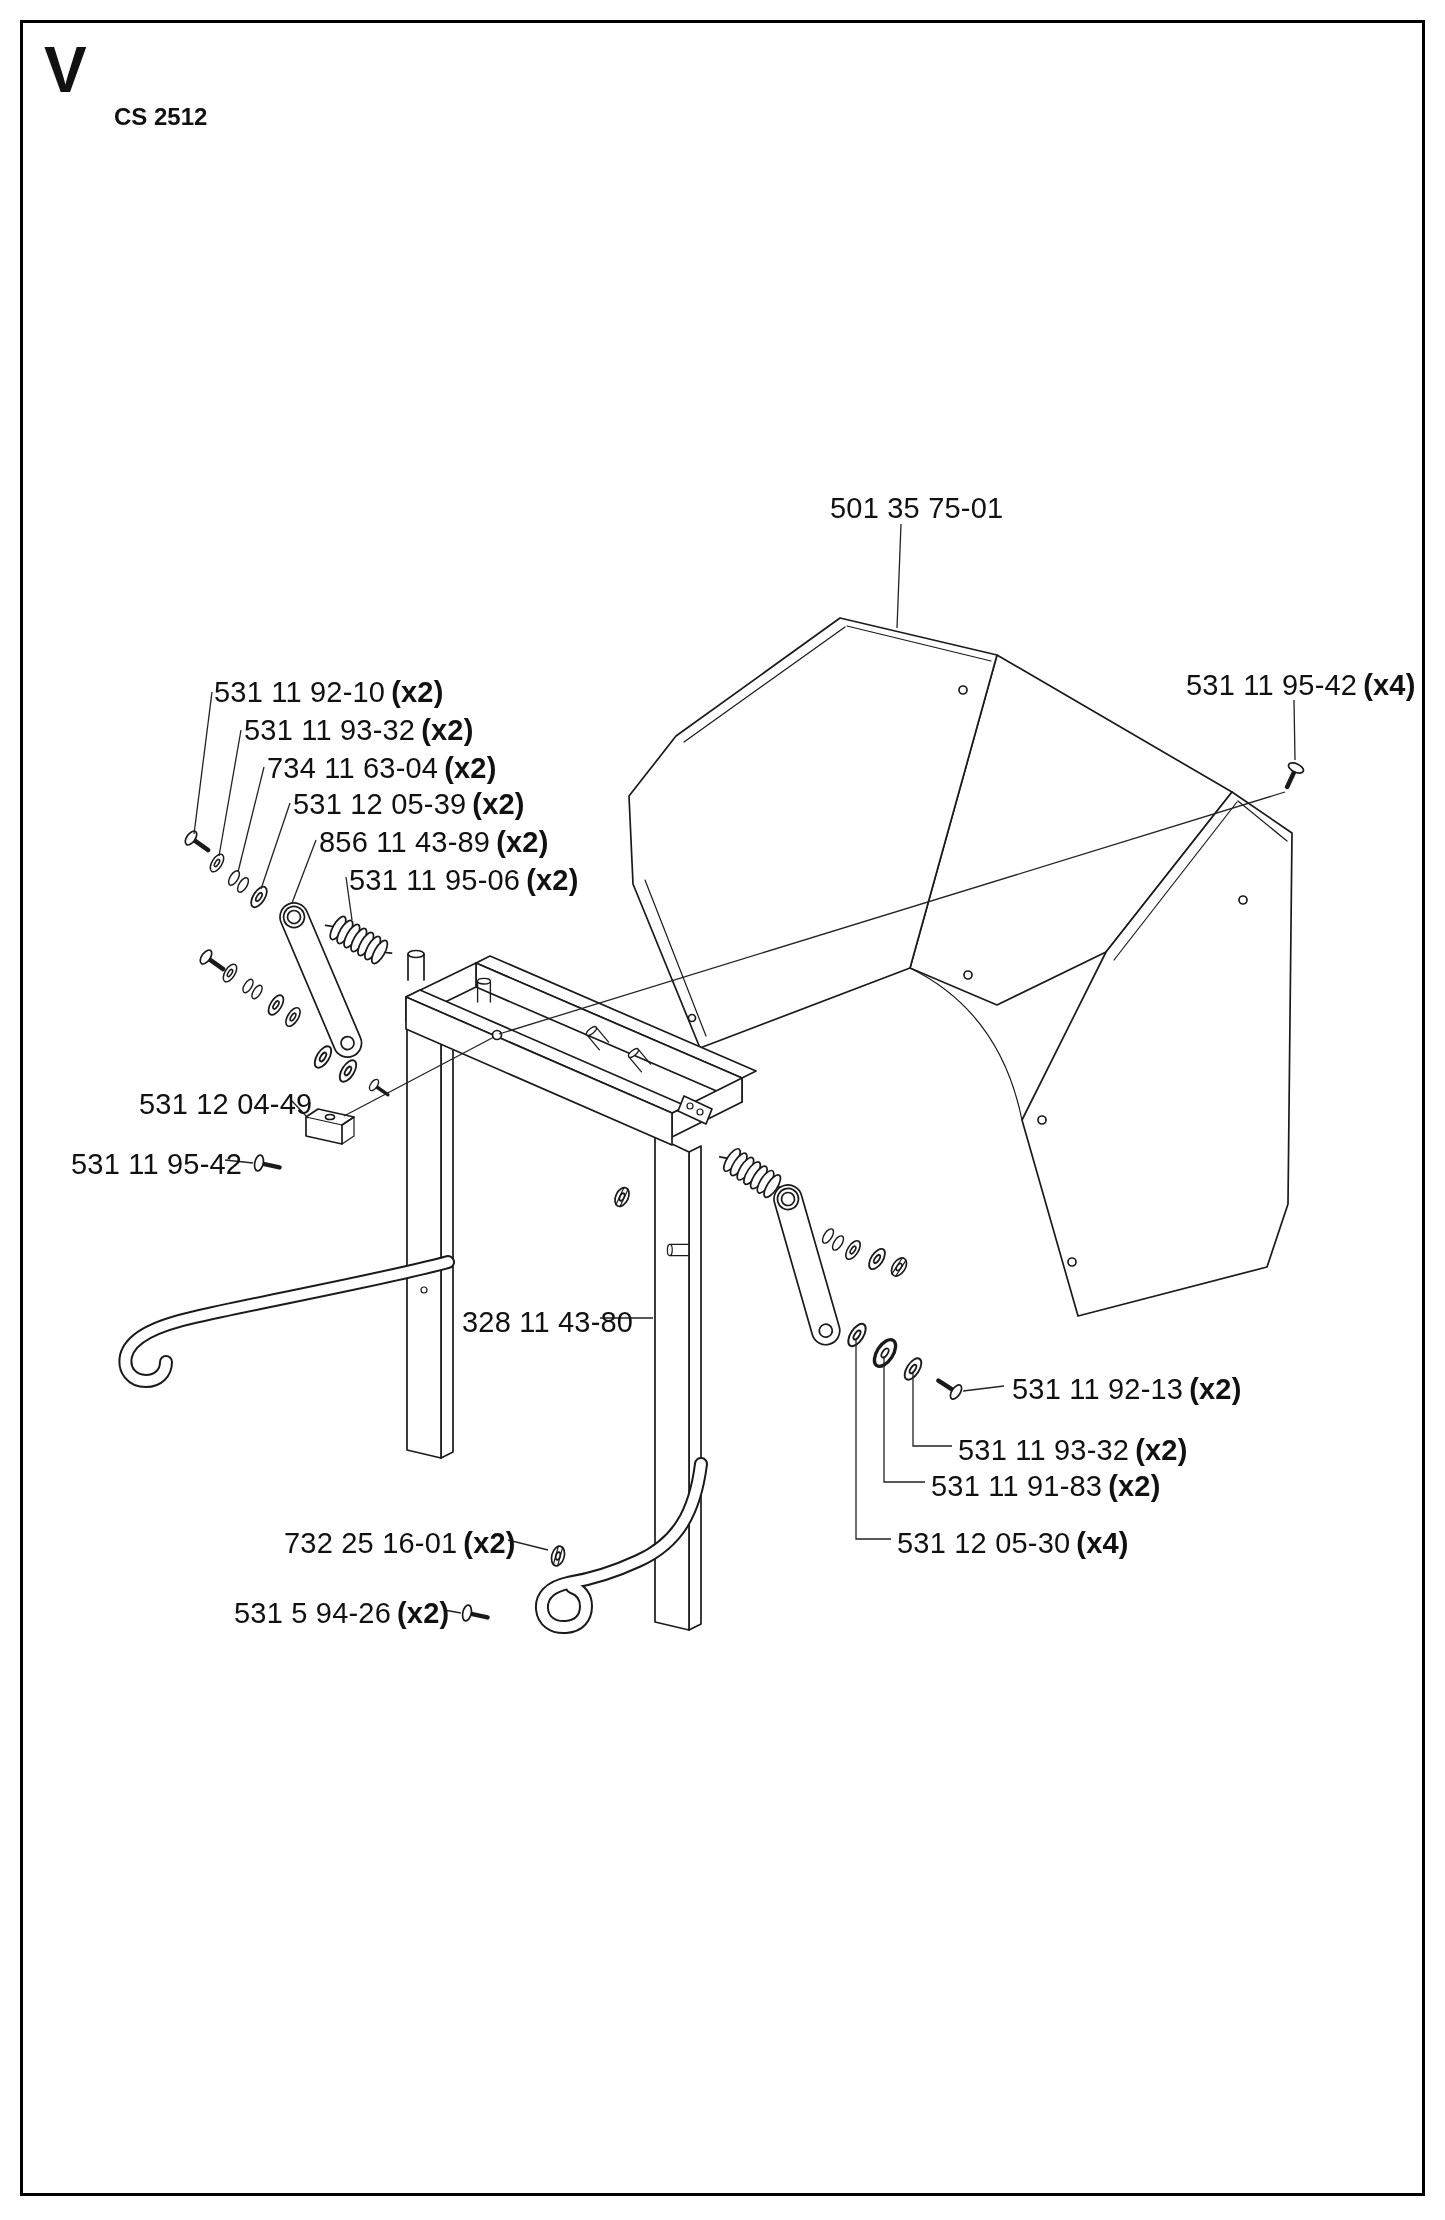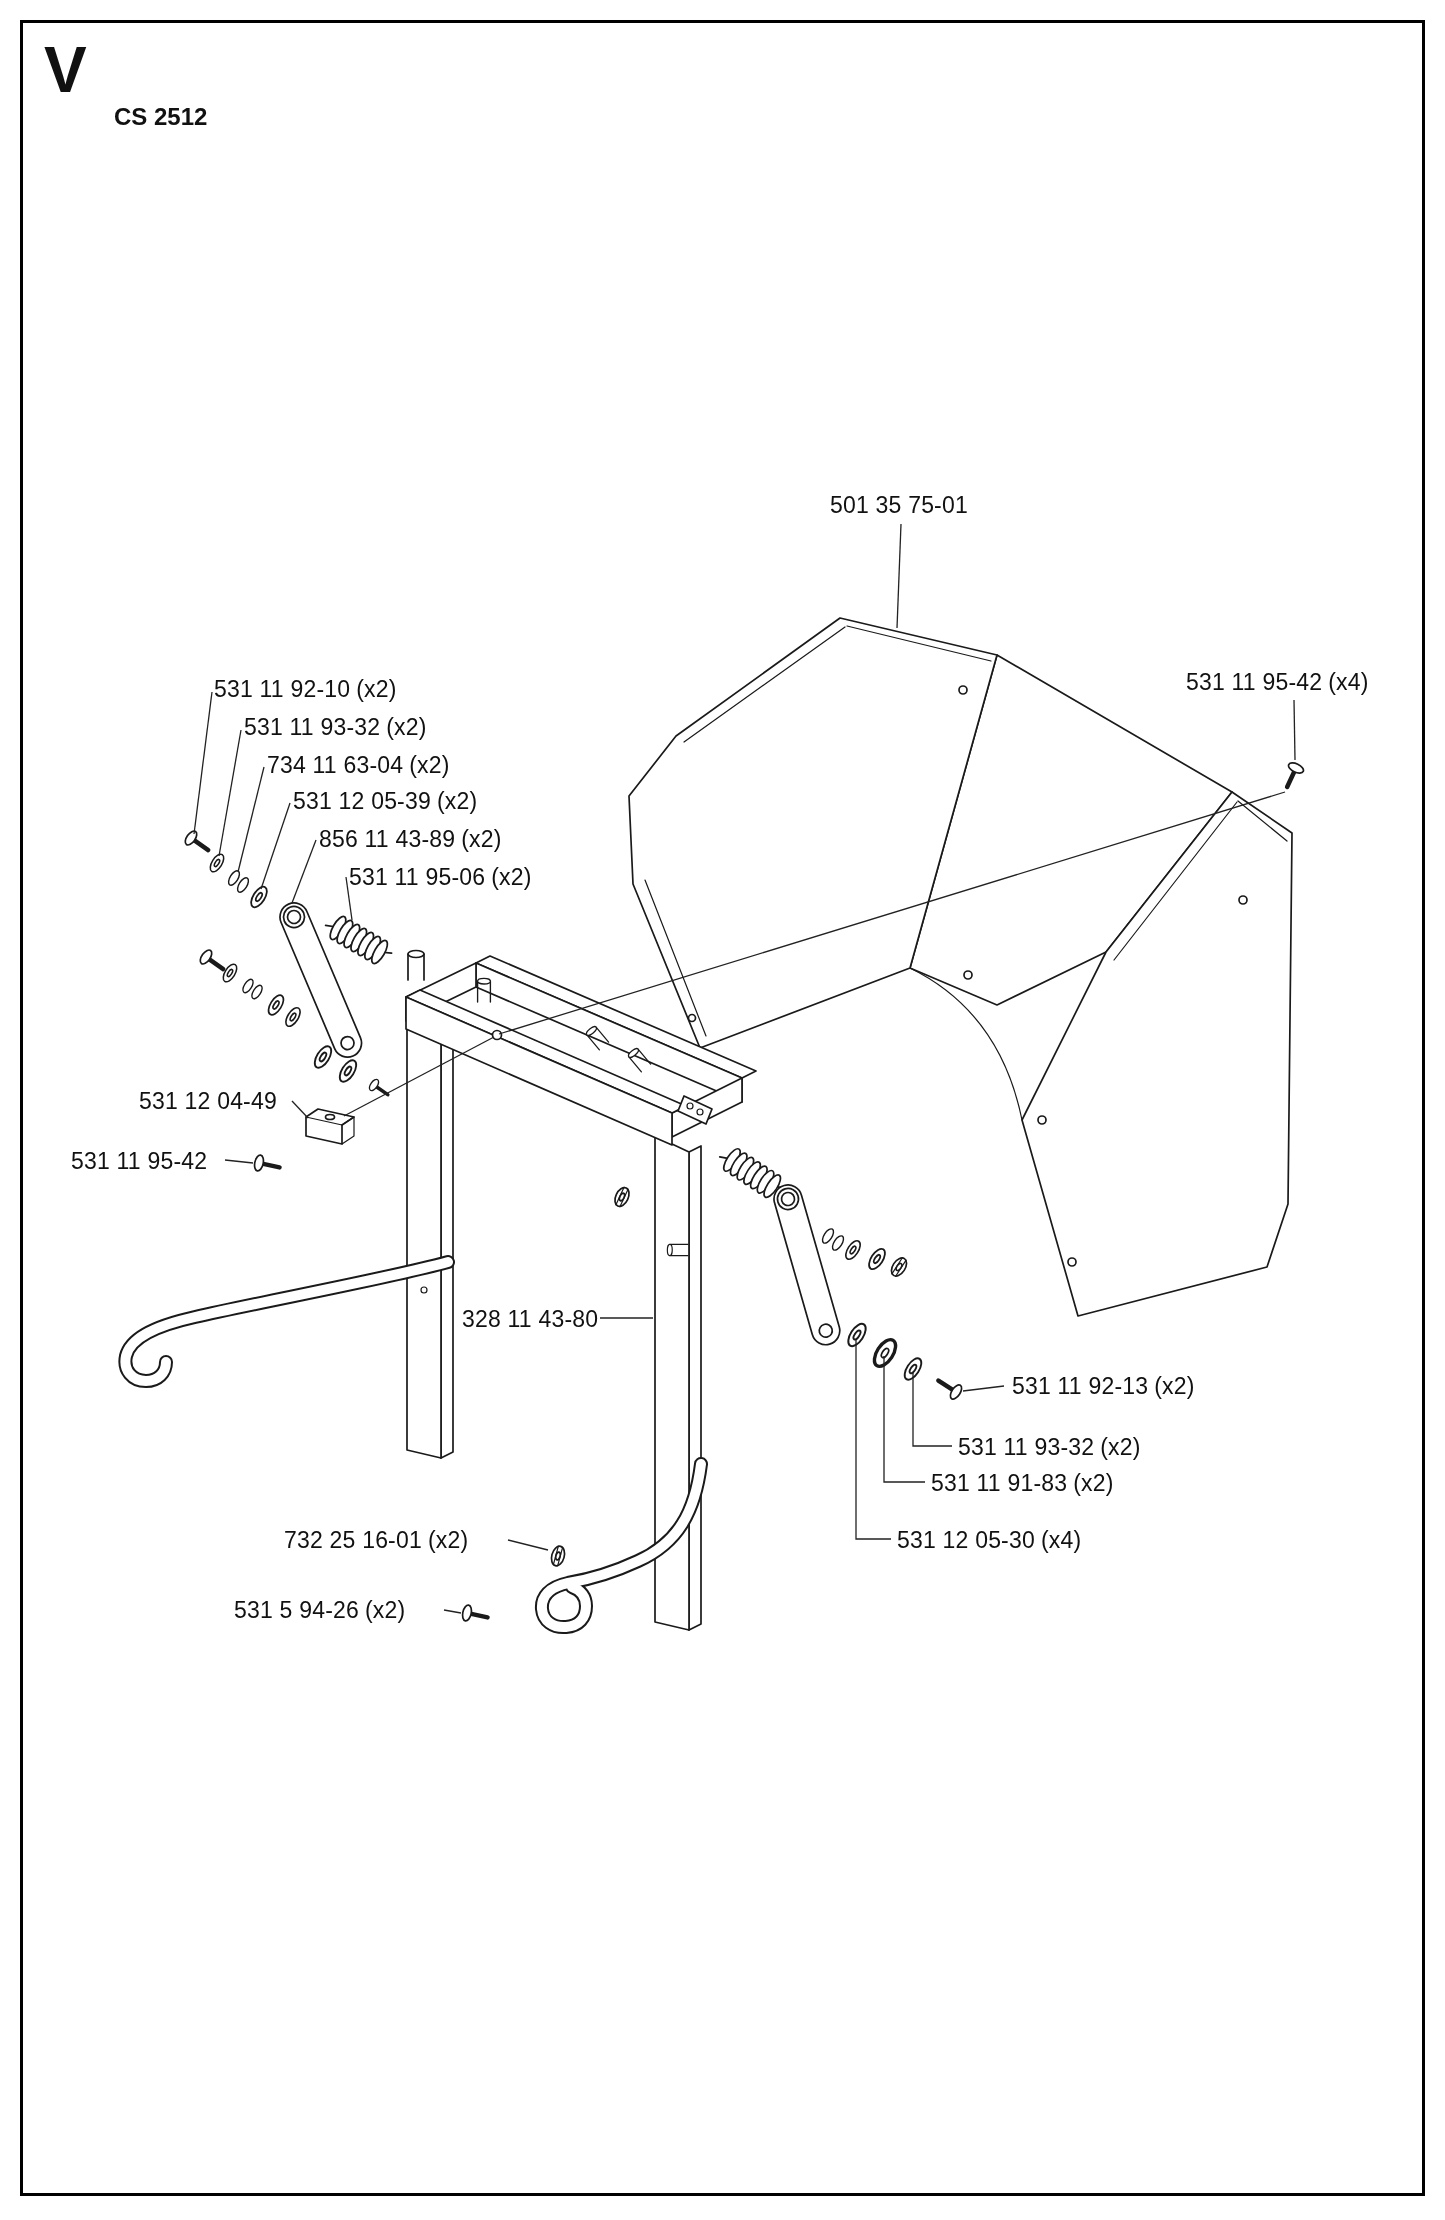--- a/index.html
+++ b/index.html
@@ -2,22 +2,22 @@
 <html><head>
 <meta charset="utf-8">
 <style>
   html,body{margin:0;padding:0;background:#fff;}
   .page{position:relative;width:1445px;height:2220px;background:#fff;
         font-family:"Liberation Sans",sans-serif;color:#111;overflow:hidden;}
   .frame-border{position:absolute;left:20px;top:20px;right:20px;bottom:24px;
         border:3px solid #000;pointer-events:none;}
   .v-mark{position:absolute;left:44px;top:38px;font-size:64px;font-weight:bold;line-height:1;}
   .model{position:absolute;left:114px;top:56px;font-size:24px;font-weight:bold;margin-top:47px;}
-  .lbl{position:absolute;font-size:23px;white-space:nowrap;letter-spacing:.2px;}
-  .lbl .qty{font-weight:normal;margin-left:6px;}
+  .lbl{position:absolute;font-size:29px;white-space:nowrap;letter-spacing:.2px;}
+  .lbl .qty{font-weight:bold;margin-left:6px;}
   svg.draw{position:absolute;left:0;top:0;}
   .ln{fill:none;stroke:#1a1a1a;stroke-width:1.7;stroke-linejoin:round;stroke-linecap:round;}
   .thin{stroke-width:1.2;}
   .fw{fill:#fff;stroke:#1a1a1a;stroke-width:1.7;stroke-linejoin:round;}
   .ld{fill:none;stroke:#222;stroke-width:1.3;}
   .shaft{stroke:#1a1a1a;stroke-width:4.5;stroke-linecap:round;fill:none;}
   .tube-out{fill:none;stroke:#1a1a1a;stroke-width:14;stroke-linecap:round;stroke-linejoin:round;}
   .tube-in{fill:none;stroke:#fff;stroke-width:10;stroke-linecap:round;stroke-linejoin:round;}
   .rim-thick{fill:#fff;stroke:#1a1a1a;stroke-width:3.4;}
 </style>

